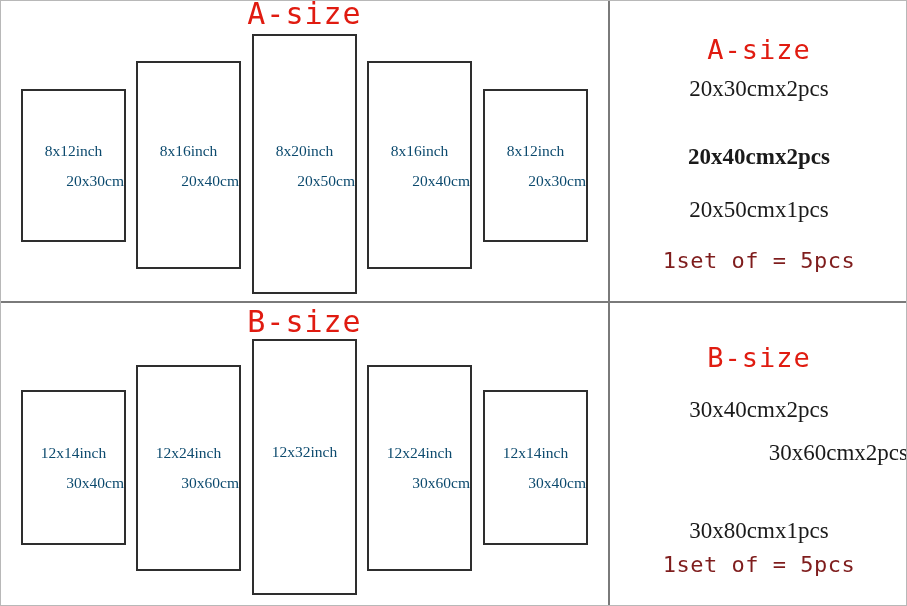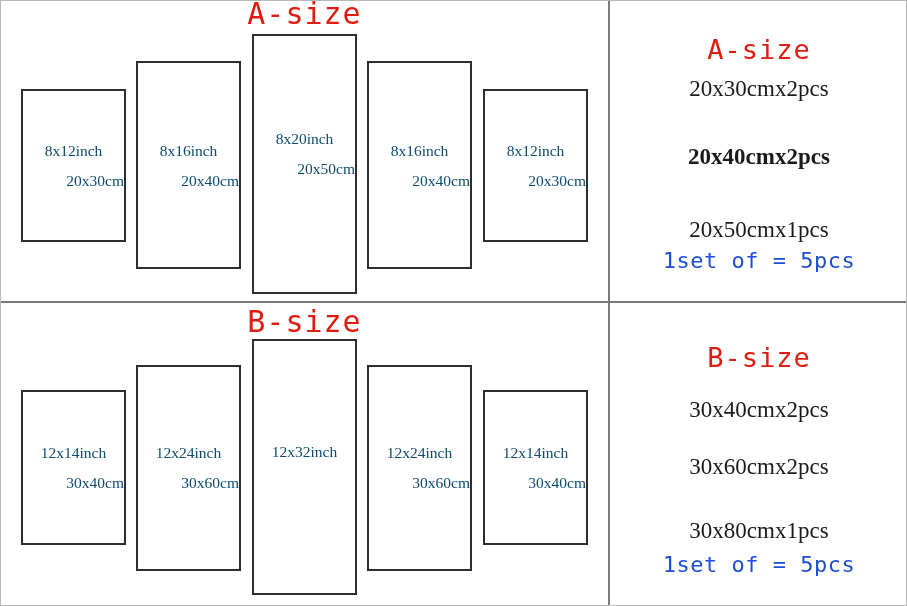--- a/index.html
+++ b/index.html
@@ -103,21 +103,21 @@
     color: #1a1a1a;
     font-family: "Liberation Serif", "DejaVu Serif", serif;
     font-size: 23px;
     line-height: 28px;
     white-space: nowrap;
   }
   .summary-total {
     position: absolute;
     width: 298px;
     text-align: center;
-    color: #1d4ed8;
+    color: #7f1d1d;
     font-family: "DejaVu Sans Mono", "Liberation Mono", monospace;
     font-size: 22px;
     line-height: 28px;
     letter-spacing: 0.5px;
     white-space: nowrap;
   }
 </style>
 </head>
 <body>
 
@@ -137,21 +137,21 @@
       </div>
 
       <div class="frame" style="left:135px; top:60px; width:105px; height:208px;">
         <div class="frame-labels" style="top:73px;">
           <span class="l1">8x16inch</span>
           <span class="l2">20x40cm</span>
         </div>
       </div>
 
       <div class="frame" style="left:251px; top:33px; width:105px; height:260px;">
-        <div class="frame-labels" style="top:88px;">
+        <div class="frame-labels" style="top:100px;">
           <span class="l1">8x20inch</span>
           <span class="l2">20x50cm</span>
         </div>
       </div>
 
       <div class="frame" style="left:366px; top:60px; width:105px; height:208px;">
         <div class="frame-labels" style="top:73px;">
           <span class="l1">8x16inch</span>
           <span class="l2">20x40cm</span>
         </div>
@@ -165,21 +165,21 @@
       </div>
     </div>
 
     <div class="summary-area" style="top:0; height:301px;">
       <div class="summary-title" style="top:34px;">A-size</div>
 
       <div class="summary-line" style="top:74px;">20x30cmx2pcs</div>
 
       <div class="summary-line" style="top:142px;font-weight:bold;">20x40cmx2pcs</div>
 
-      <div class="summary-line" style="top:195px;margin-top:20px;">20x50cmx1pcs</div>
+      <div class="summary-line" style="top:195px;">20x50cmx1pcs</div>
 
       <div class="summary-total" style="top:246px;">1set of = 5pcs</div>
     </div>
   </div>
 
   <div class="divider-h" style="top:300px;"></div>
   <div class="divider-v" style="left:607px;"></div>
 
   <div class="section" style="left:0; top:302px; width:907px; height:304px;">
 
@@ -220,21 +220,21 @@
           <span class="l2">30x40cm</span>
         </div>
       </div>
     </div>
 
     <div class="summary-area" style="top:0; height:304px;">
       <div class="summary-title" style="top:40px;">B-size</div>
 
       <div class="summary-line" style="top:93px;">30x40cmx2pcs</div>
 
-      <div class="summary-line" style="top:150px;">30x60cmx2pcs</div>
+      <div class="summary-line" style="top:136px;text-align:right;">30x60cmx2pcs</div>
 
       <div class="summary-line" style="top:214px;">30x80cmx1pcs</div>
 
       <div class="summary-total" style="top:248px;">1set of = 5pcs</div>
     </div>
   </div>
 
 </div>
 
 </body></html>

